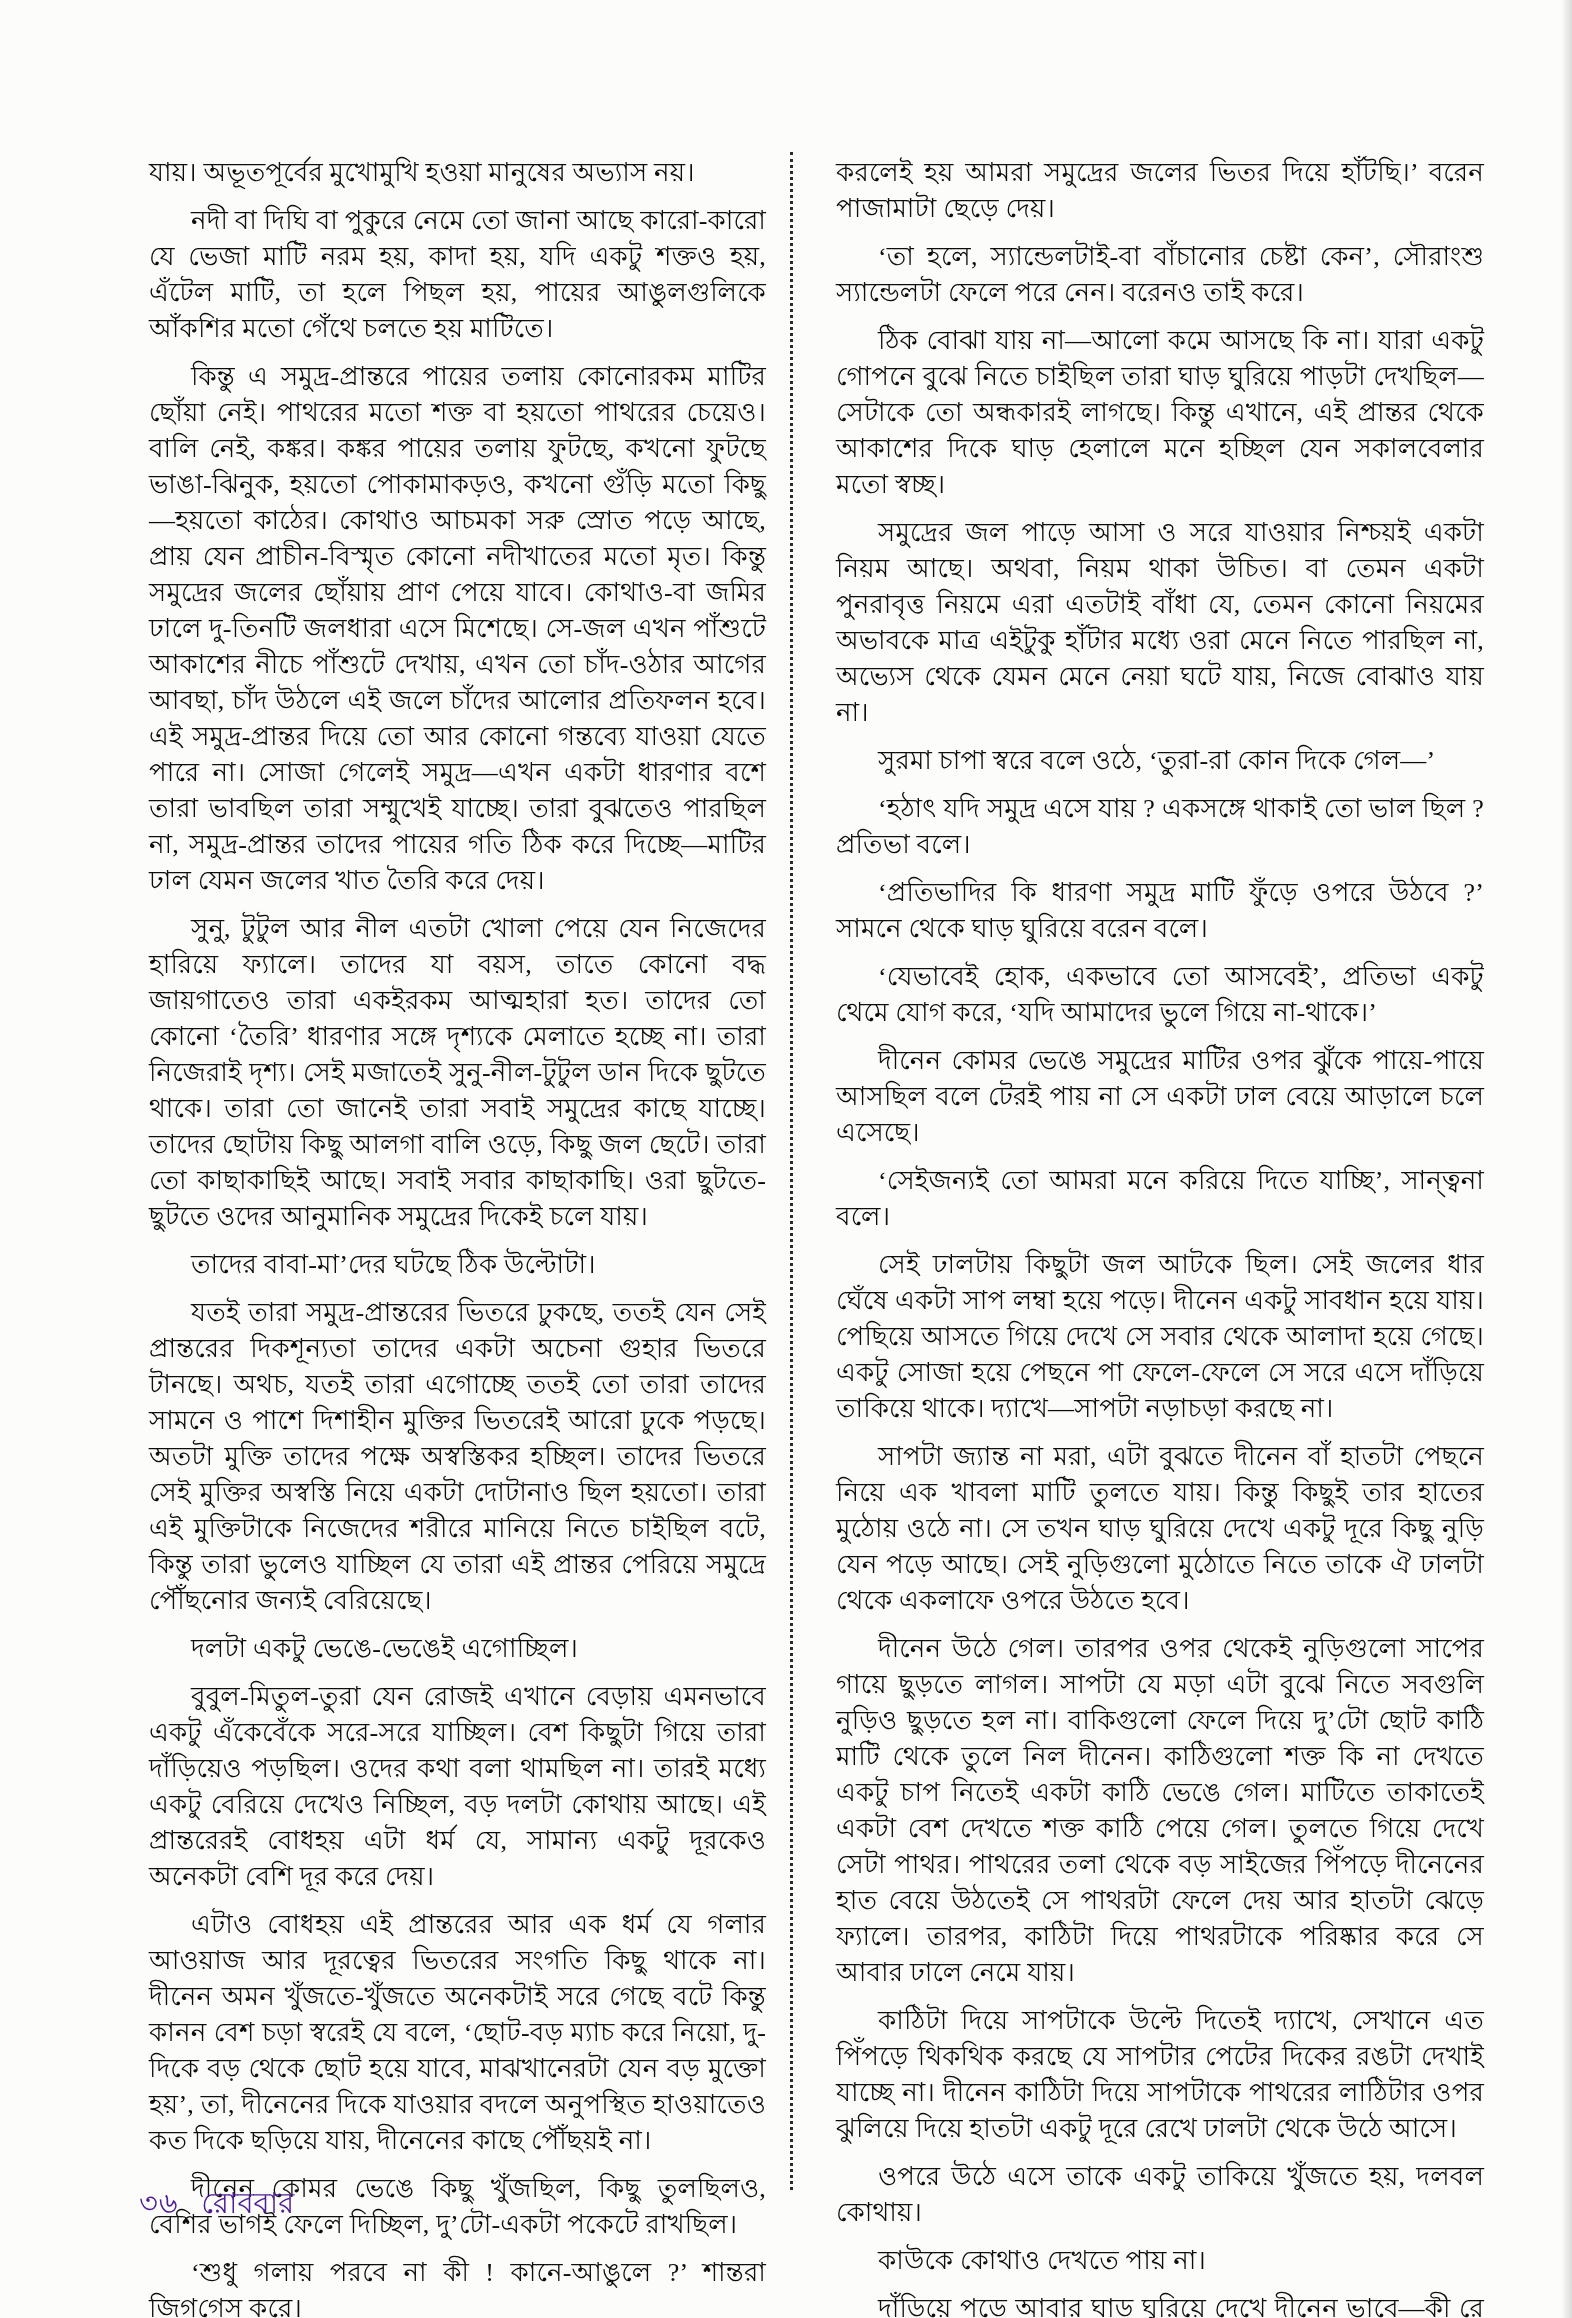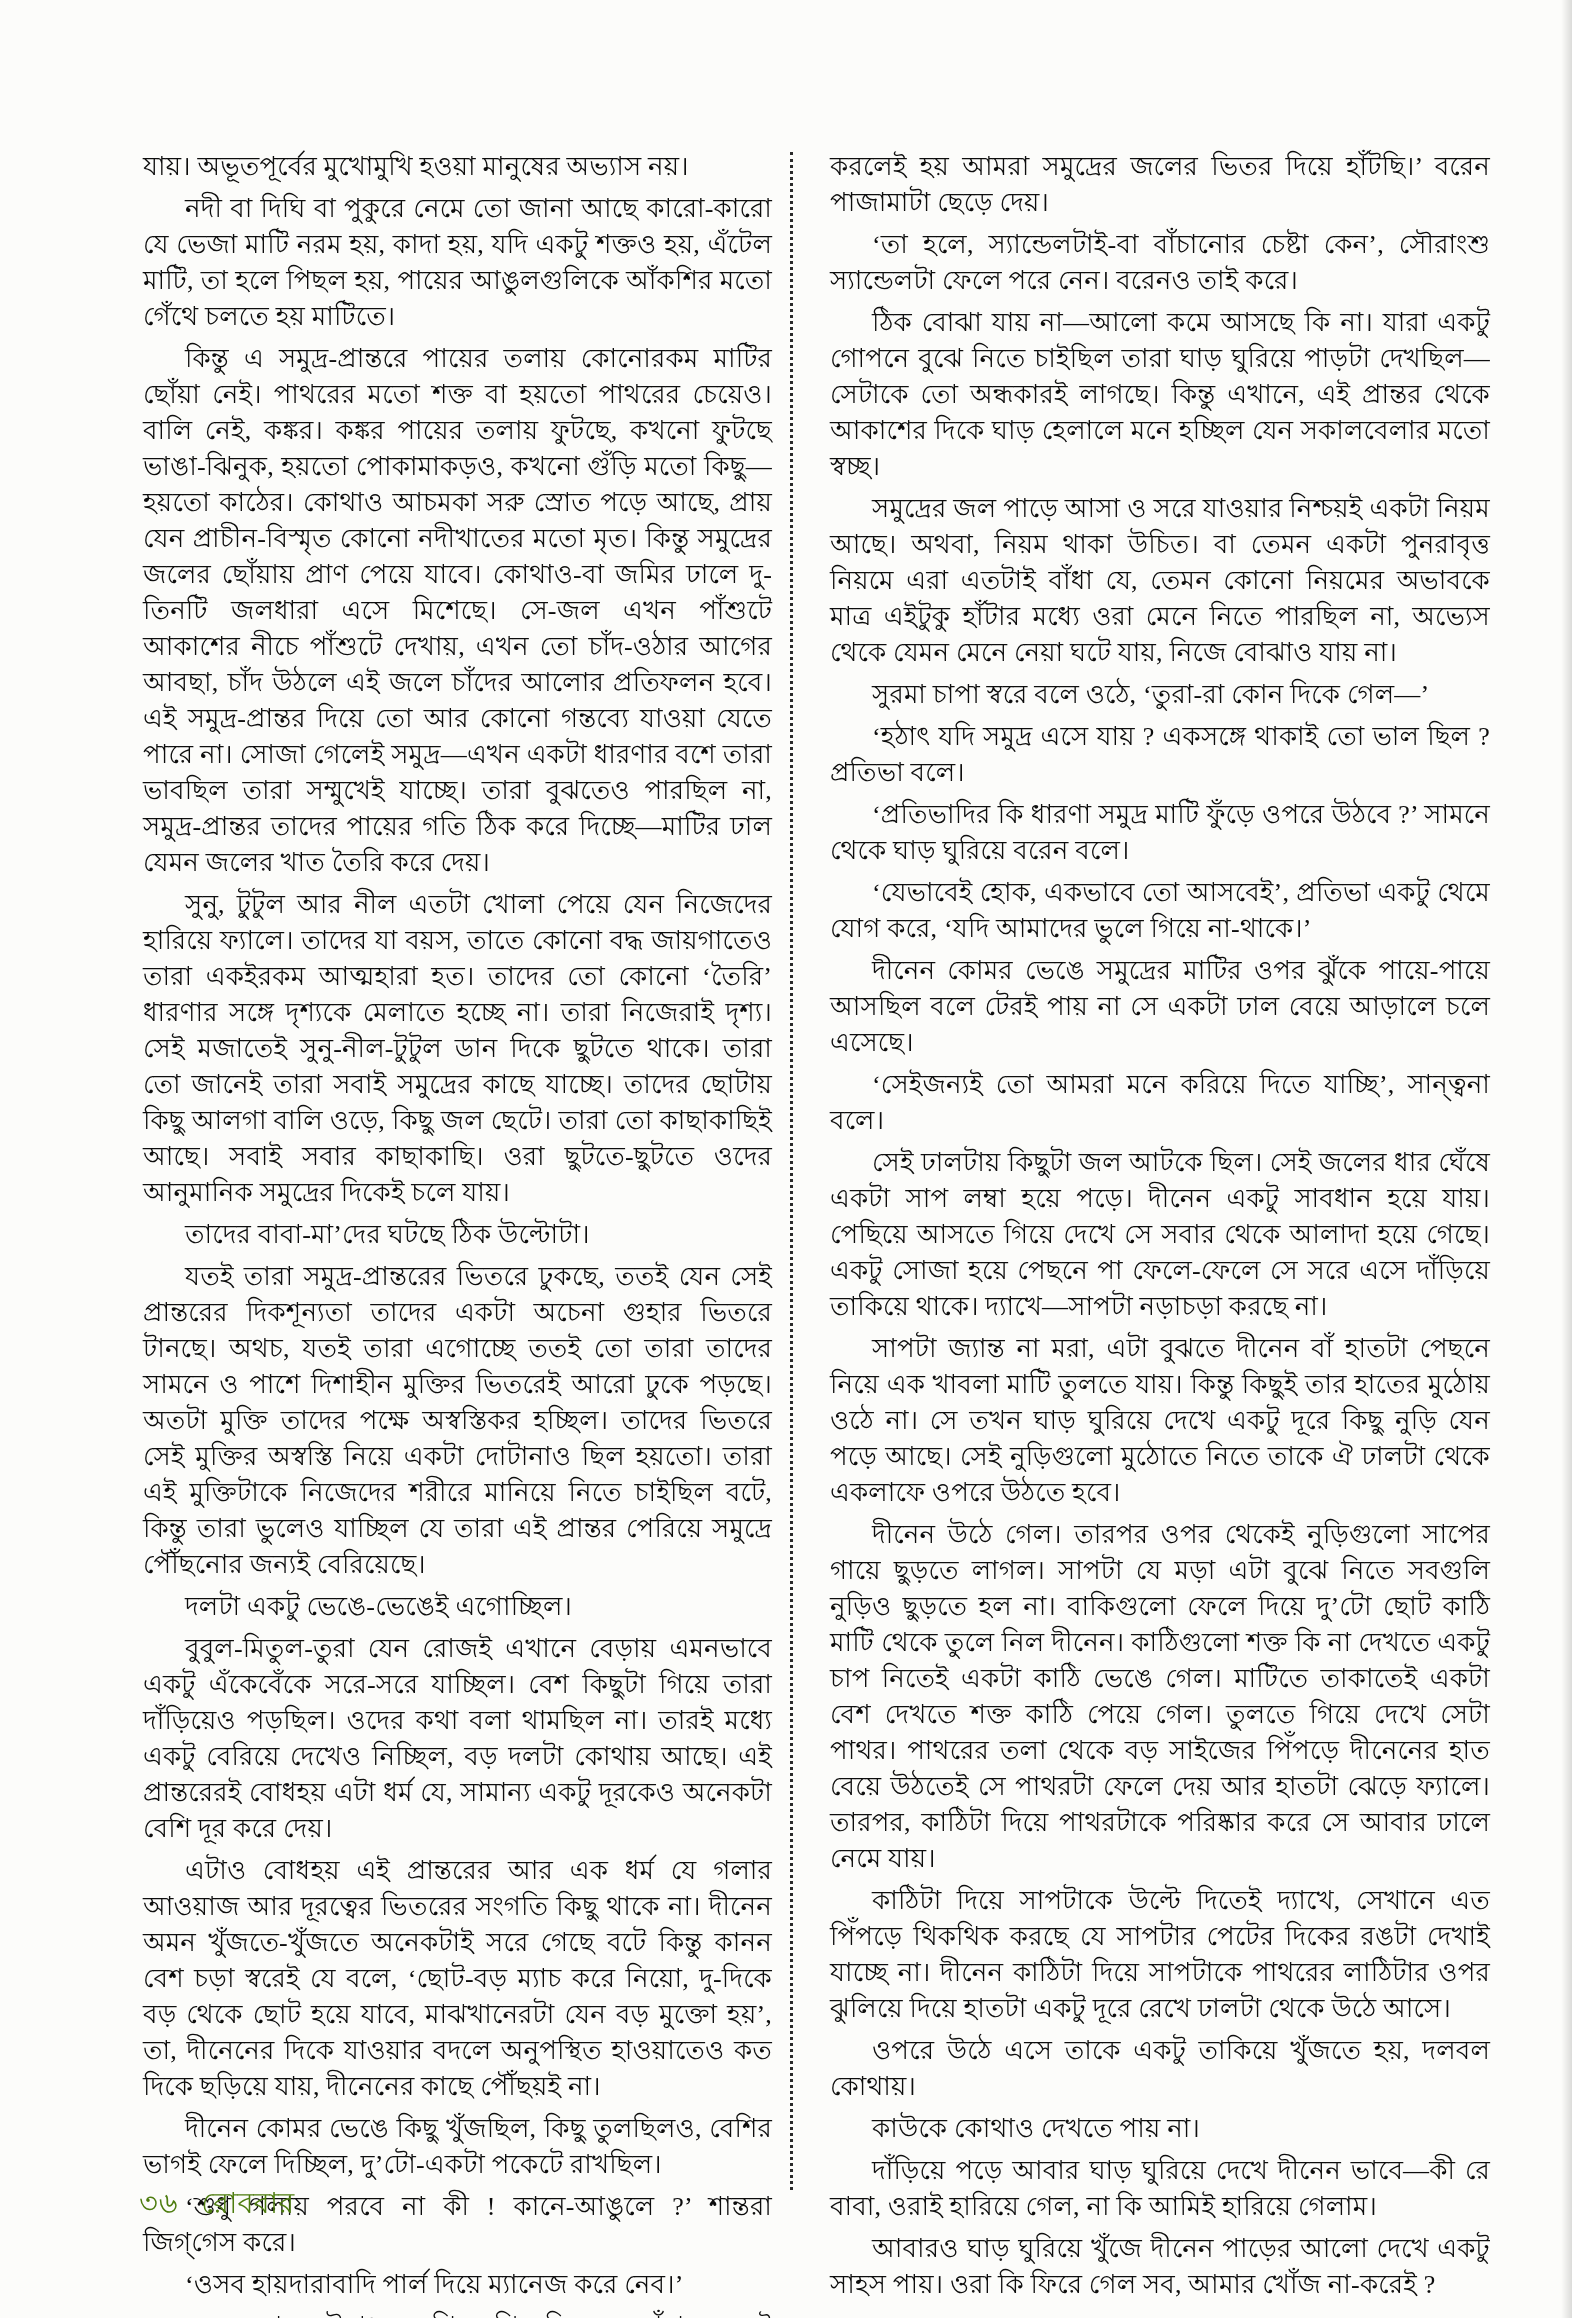--- a/index.html
+++ b/index.html
@@ -23,38 +23,38 @@
   .column {
     position: absolute; top: 143px;
     text-align: justify;
     font-size: 26px;
     line-height: 36px;
     letter-spacing: 0.2px;
   }
   .column.left  { left: 137px;  width: 641px; }
   .column.right { left: 824px; width: 672px; }
   .column p.para {
-    margin: 6px;
+    margin: 12px;
     text-indent: 42px;
   }
   .column p.para.no-indent { text-indent: 0; }
   .divider {
     position: absolute;
     left: 790px; top: 152px;
     height: 2038px; width: 0;
     border-left: 3.8px dotted #2a2a2a;
   }
   .footer {
     position: absolute;
     left: 139px; top: 2180px;
     display: flex;
     align-items: baseline;
     gap: 23px;
     font-size: 29px;
-    color: #4d7c0f;
+    color: #4c1d95;
   }
   .footer .page-number { letter-spacing: 0.8px; }
 </style>
 </head>
 <body>
 
 <div class="page">
 
   <div class="column left">
       <p class="para no-indent">যায়। অভূতপূর্বের মুখোমুখি হওয়া মানুষের অভ্যাস নয়।</p>

